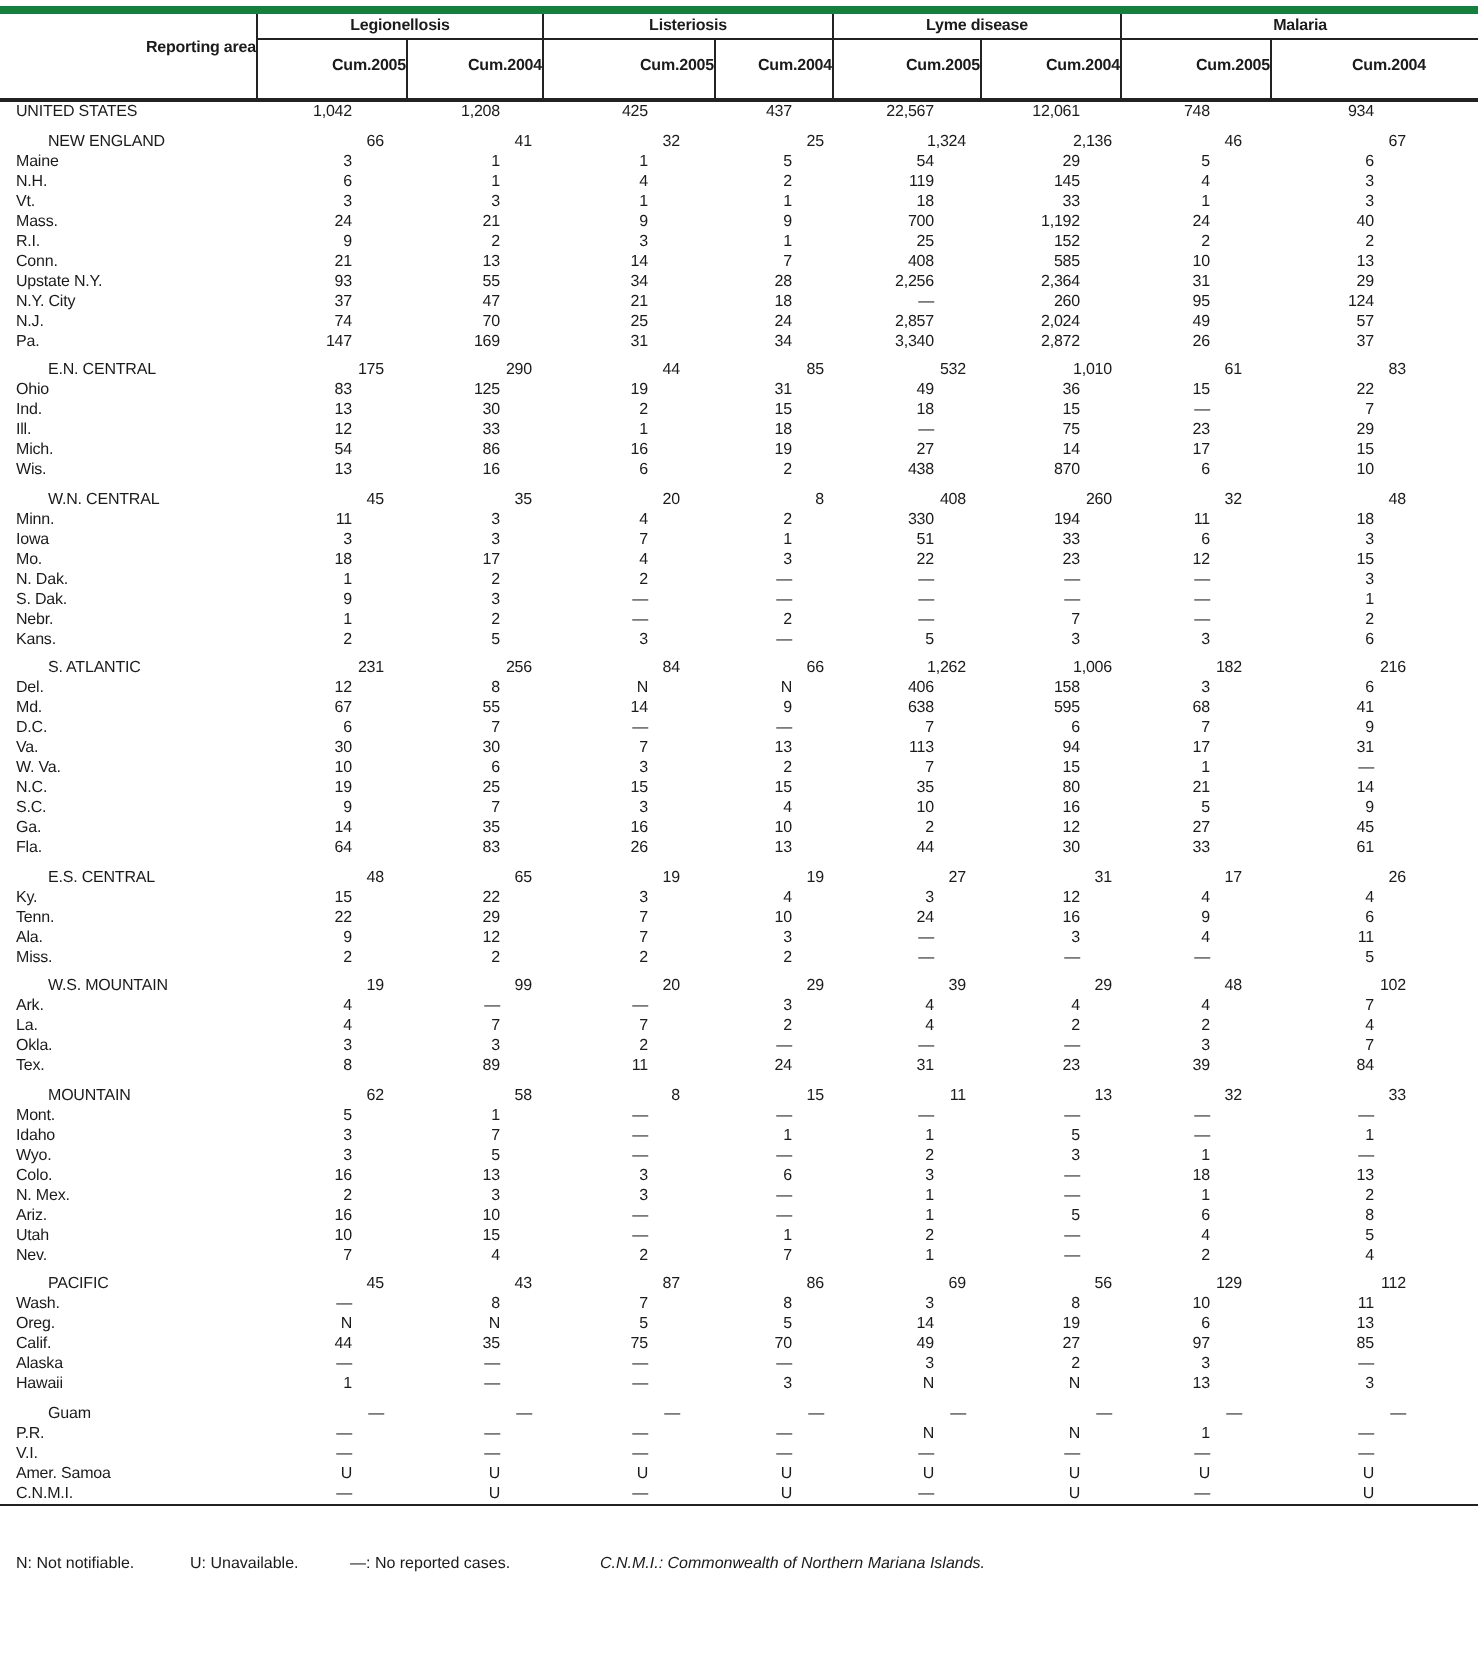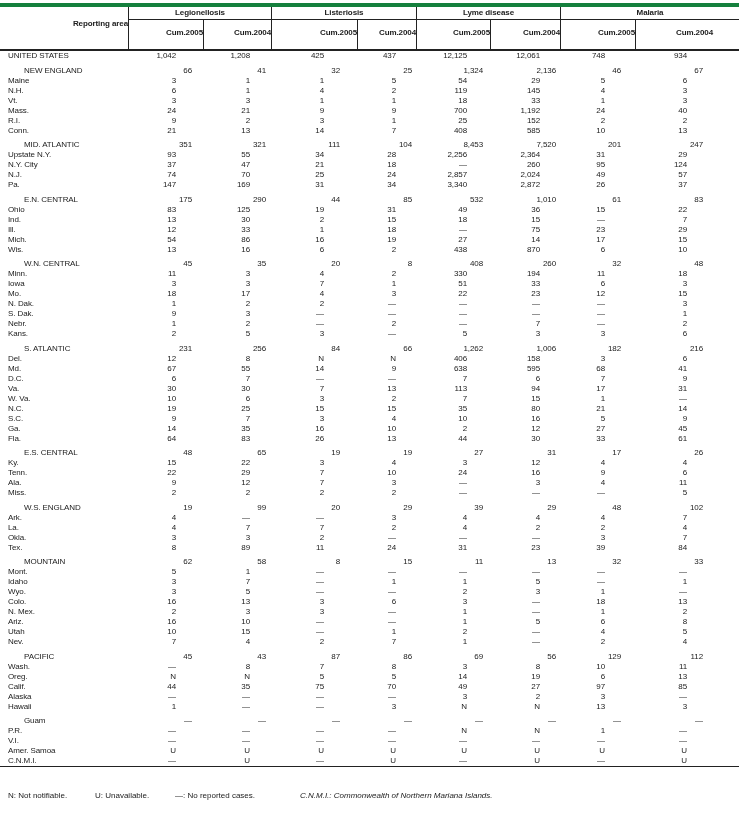--- a/index.html
+++ b/index.html
@@ -119,21 +119,21 @@
       </div>
     </div>
 
     <div class="tbody" id="tbody">
         <div class="row cols">
           <span class="lbl">UNITED STATES</span>
           <span class="v c0">1,042</span>
           <span class="v c1">1,208</span>
           <span class="v c2">425</span>
           <span class="v c3">437</span>
-          <span class="v c4">12,125</span>
+          <span class="v c4">22,567</span>
           <span class="v c5">12,061</span>
           <span class="v c6">748</span>
           <span class="v c7">934</span>
         </div>
         <div class="row cols gap">
           <span class="lbl">NEW ENGLAND</span>
           <span class="v c0">66</span>
           <span class="v c1">41</span>
           <span class="v c2">32</span>
           <span class="v c3">25</span>
@@ -201,31 +201,20 @@
           <span class="lbl">Conn.</span>
           <span class="v c0">21</span>
           <span class="v c1">13</span>
           <span class="v c2">14</span>
           <span class="v c3">7</span>
           <span class="v c4">408</span>
           <span class="v c5">585</span>
           <span class="v c6">10</span>
           <span class="v c7">13</span>
         </div>
-        <div class="row cols gap">
-          <span class="lbl">MID. ATLANTIC</span>
-          <span class="v c0">351</span>
-          <span class="v c1">321</span>
-          <span class="v c2">111</span>
-          <span class="v c3">104</span>
-          <span class="v c4">8,453</span>
-          <span class="v c5">7,520</span>
-          <span class="v c6">201</span>
-          <span class="v c7">247</span>
-        </div>
         <div class="row cols">
           <span class="lbl">Upstate N.Y.</span>
           <span class="v c0">93</span>
           <span class="v c1">55</span>
           <span class="v c2">34</span>
           <span class="v c3">28</span>
           <span class="v c4">2,256</span>
           <span class="v c5">2,364</span>
           <span class="v c6">31</span>
           <span class="v c7">29</span>
@@ -576,21 +565,21 @@
           <span class="v c0">2</span>
           <span class="v c1">2</span>
           <span class="v c2">2</span>
           <span class="v c3">2</span>
           <span class="v c4">—</span>
           <span class="v c5">—</span>
           <span class="v c6">—</span>
           <span class="v c7">5</span>
         </div>
         <div class="row cols gap">
-          <span class="lbl">W.S. ENGLAND</span>
+          <span class="lbl">W.S. MOUNTAIN</span>
           <span class="v c0">19</span>
           <span class="v c1">99</span>
           <span class="v c2">20</span>
           <span class="v c3">29</span>
           <span class="v c4">39</span>
           <span class="v c5">29</span>
           <span class="v c6">48</span>
           <span class="v c7">102</span>
         </div>
         <div class="row cols">

